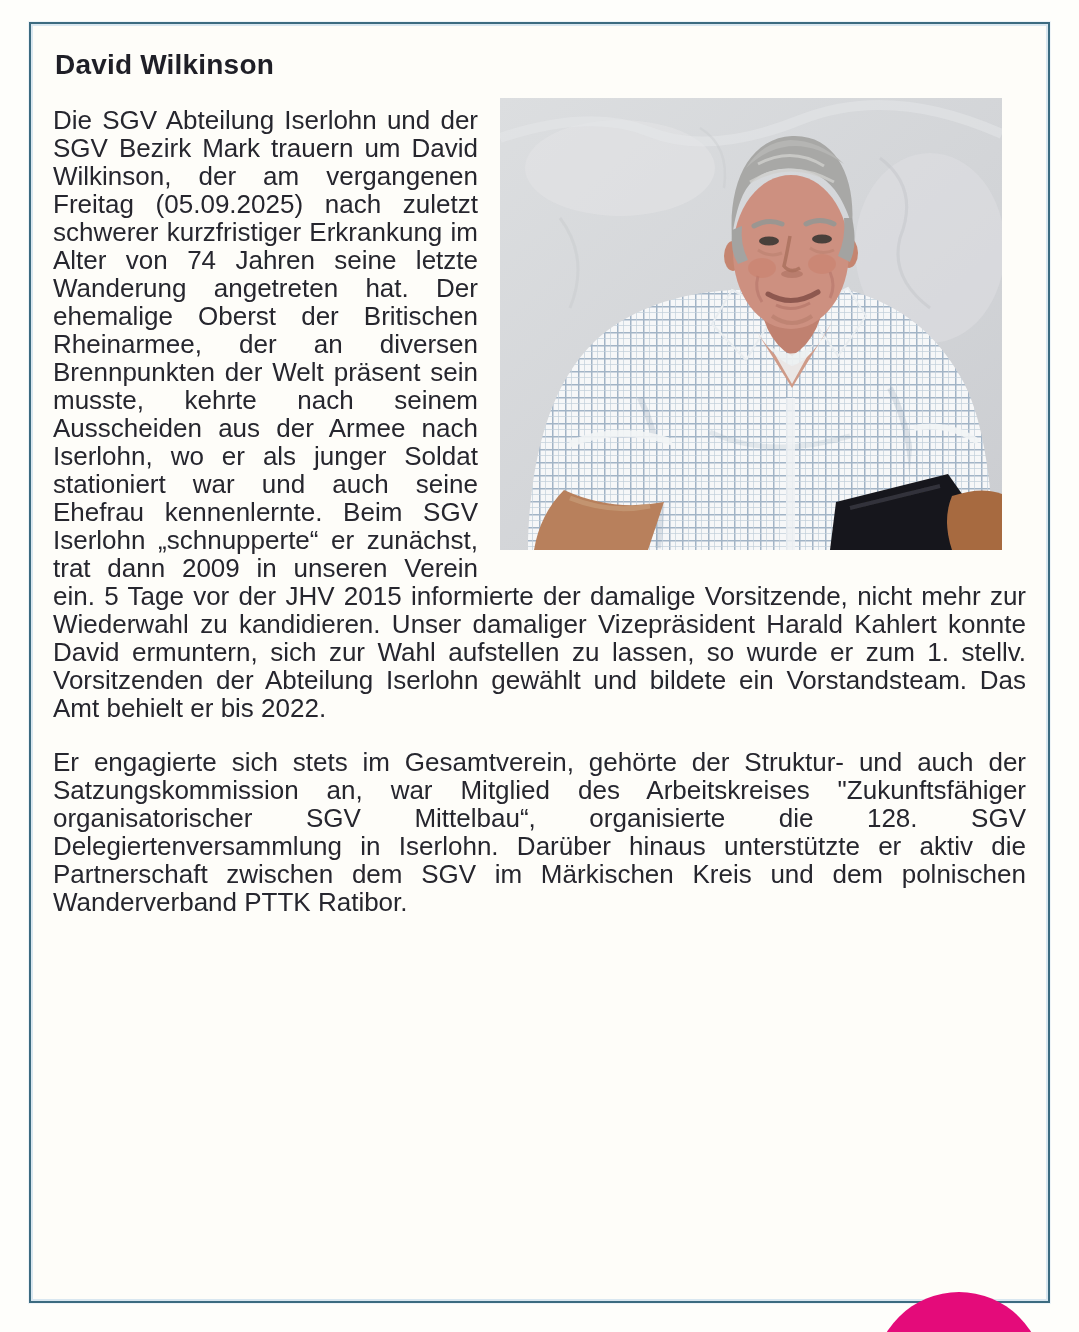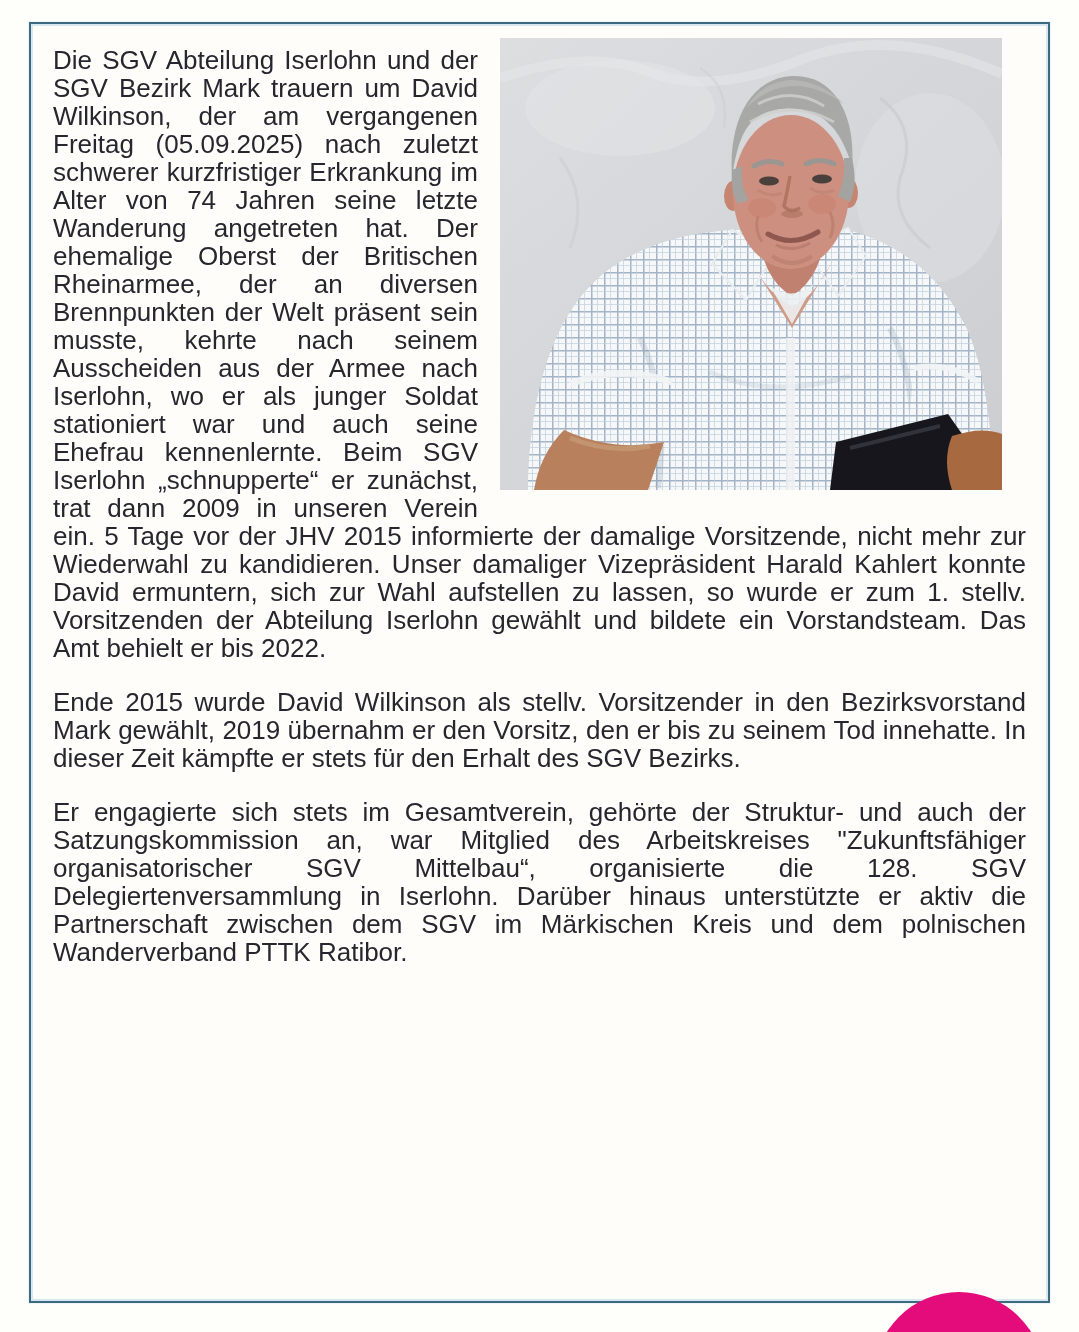--- a/index.html
+++ b/index.html
@@ -53,20 +53,21 @@
     border-radius: 50%;
     background: #e40b7a;
     z-index: 3;
   }
 </style>
 </head>
 <body>
 
 <section class="sheet" style="border-color: rgb(60, 107, 128);">
 
+  <h1 class="title">David Wilkinson</h1>
 
   <div class="article-body">
 
     <figure class="photo">
       <svg viewBox="0 0 502 452" xmlns="http://www.w3.org/2000/svg">
         <defs>
           <linearGradient id="wallg" x1="0" y1="0" x2="1" y2="1">
             <stop offset="0" stop-color="#dcdee0"></stop>
             <stop offset="0.55" stop-color="#d3d5d8"></stop>
             <stop offset="1" stop-color="#cbcdd1"></stop>
@@ -135,20 +136,19 @@
           <path d="M414 330 Q450 324 478 344" stroke="#f2f4f5" stroke-width="6" fill="none" opacity=".9"></path>
           <path d="M336 404 L448 376 L486 430 L478 452 L330 452 Z" fill="#17171c"></path>
           <path d="M350 410 L440 388" stroke="#3a3a42" stroke-width="4" opacity=".8" fill="none"></path>
           <path d="M452 398 Q482 388 502 396 L502 452 L452 452 Q442 422 452 398 Z" fill="#a76a41"></path>
         </g>
       </svg>
     </figure>
 
     <p>Die SGV Abteilung Iserlohn und der SGV Bezirk Mark trauern um David Wilkinson, der am vergangenen Freitag (05.09.2025) nach zuletzt schwerer kurzfristiger Erkrankung im Alter von 74 Jahren seine letzte Wanderung angetreten hat. Der ehemalige Oberst der Britischen Rheinarmee, der an diversen Brennpunkten der Welt präsent sein musste, kehrte nach seinem Ausscheiden aus der Armee nach Iserlohn, wo er als junger Soldat stationiert war und auch seine Ehefrau kennenlernte. Beim SGV Iserlohn „schnupperte“ er zunächst, trat dann 2009 in unseren Verein ein. 5 Tage vor der JHV 2015 informierte der damalige Vorsitzende, nicht mehr zur Wiederwahl zu kandidieren. Unser damaliger Vizepräsident Harald Kahlert konnte David ermuntern, sich zur Wahl aufstellen zu lassen, so wurde er zum 1. stellv. Vorsitzenden der Abteilung Iserlohn gewählt und bildete ein Vorstandsteam. Das Amt behielt er bis 2022.</p>
 
-    <p>Ende 2015 wurde David Wilkinson als stellv. Vorsitzender in den Bezirksvorstand Mark gewählt, 2019 übernahm er den Vorsitz, den er bis zu seinem Tod innehatte. In dieser Zeit kämpfte er stets für den Erhalt des SGV Bezirks.</p>
 
     <p>Er engagierte sich stets im Gesamtverein, gehörte der Struktur- und auch der Satzungskommission an, war Mitglied des Arbeitskreises "Zukunftsfähiger organisatorischer SGV Mittelbau“, organisierte die 128. SGV Delegiertenversammlung in Iserlohn. Darüber hinaus unterstützte er aktiv die Partnerschaft zwischen dem SGV im Märkischen Kreis und dem polnischen Wanderverband PTTK Ratibor.</p>
 
   </div>
 </section>
 
 <div class="corner-circle" style="background-color: rgb(228, 11, 122);"></div>
 
 </body></html>

